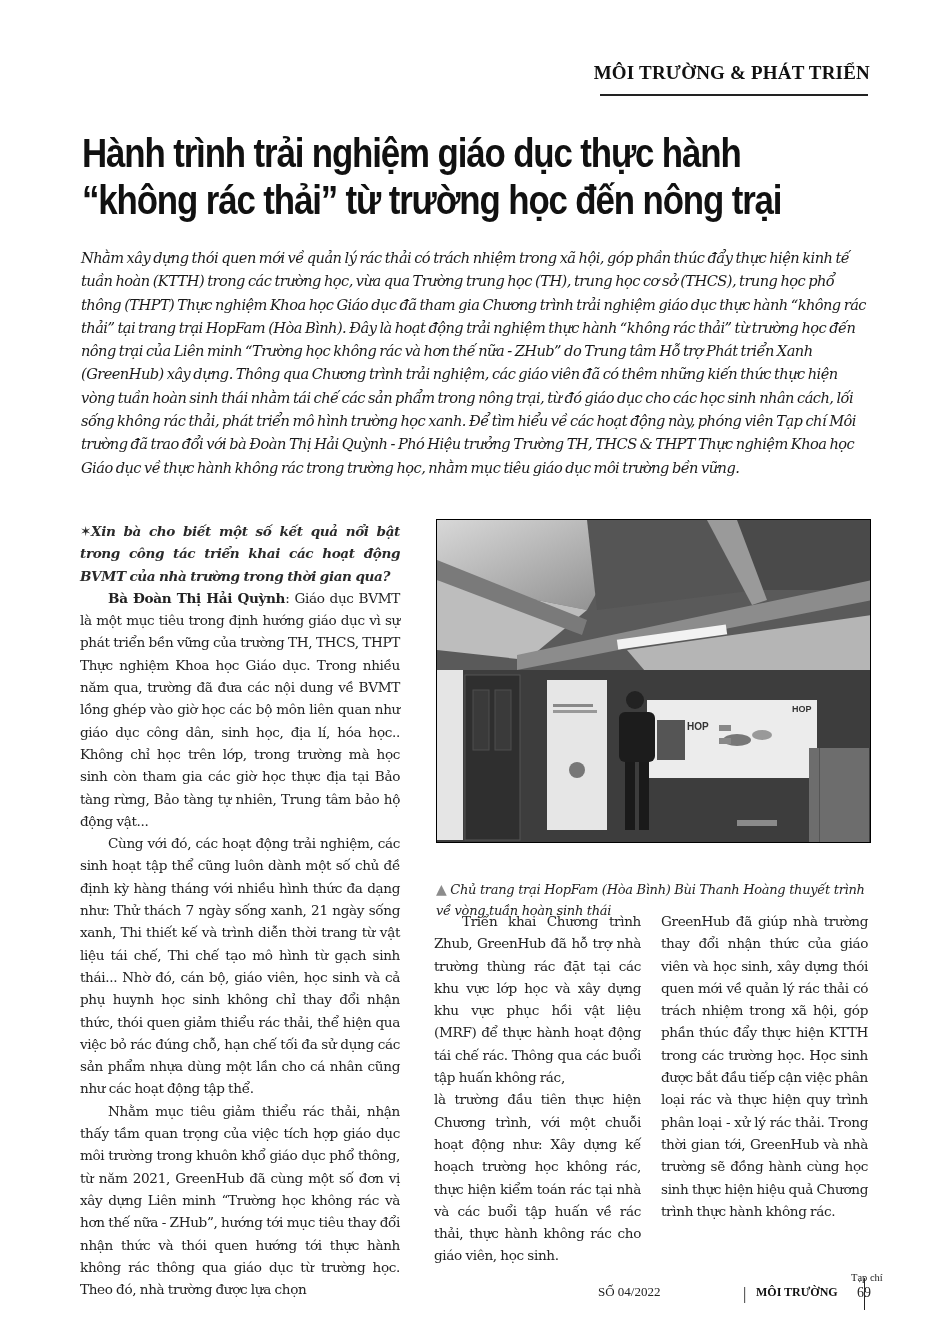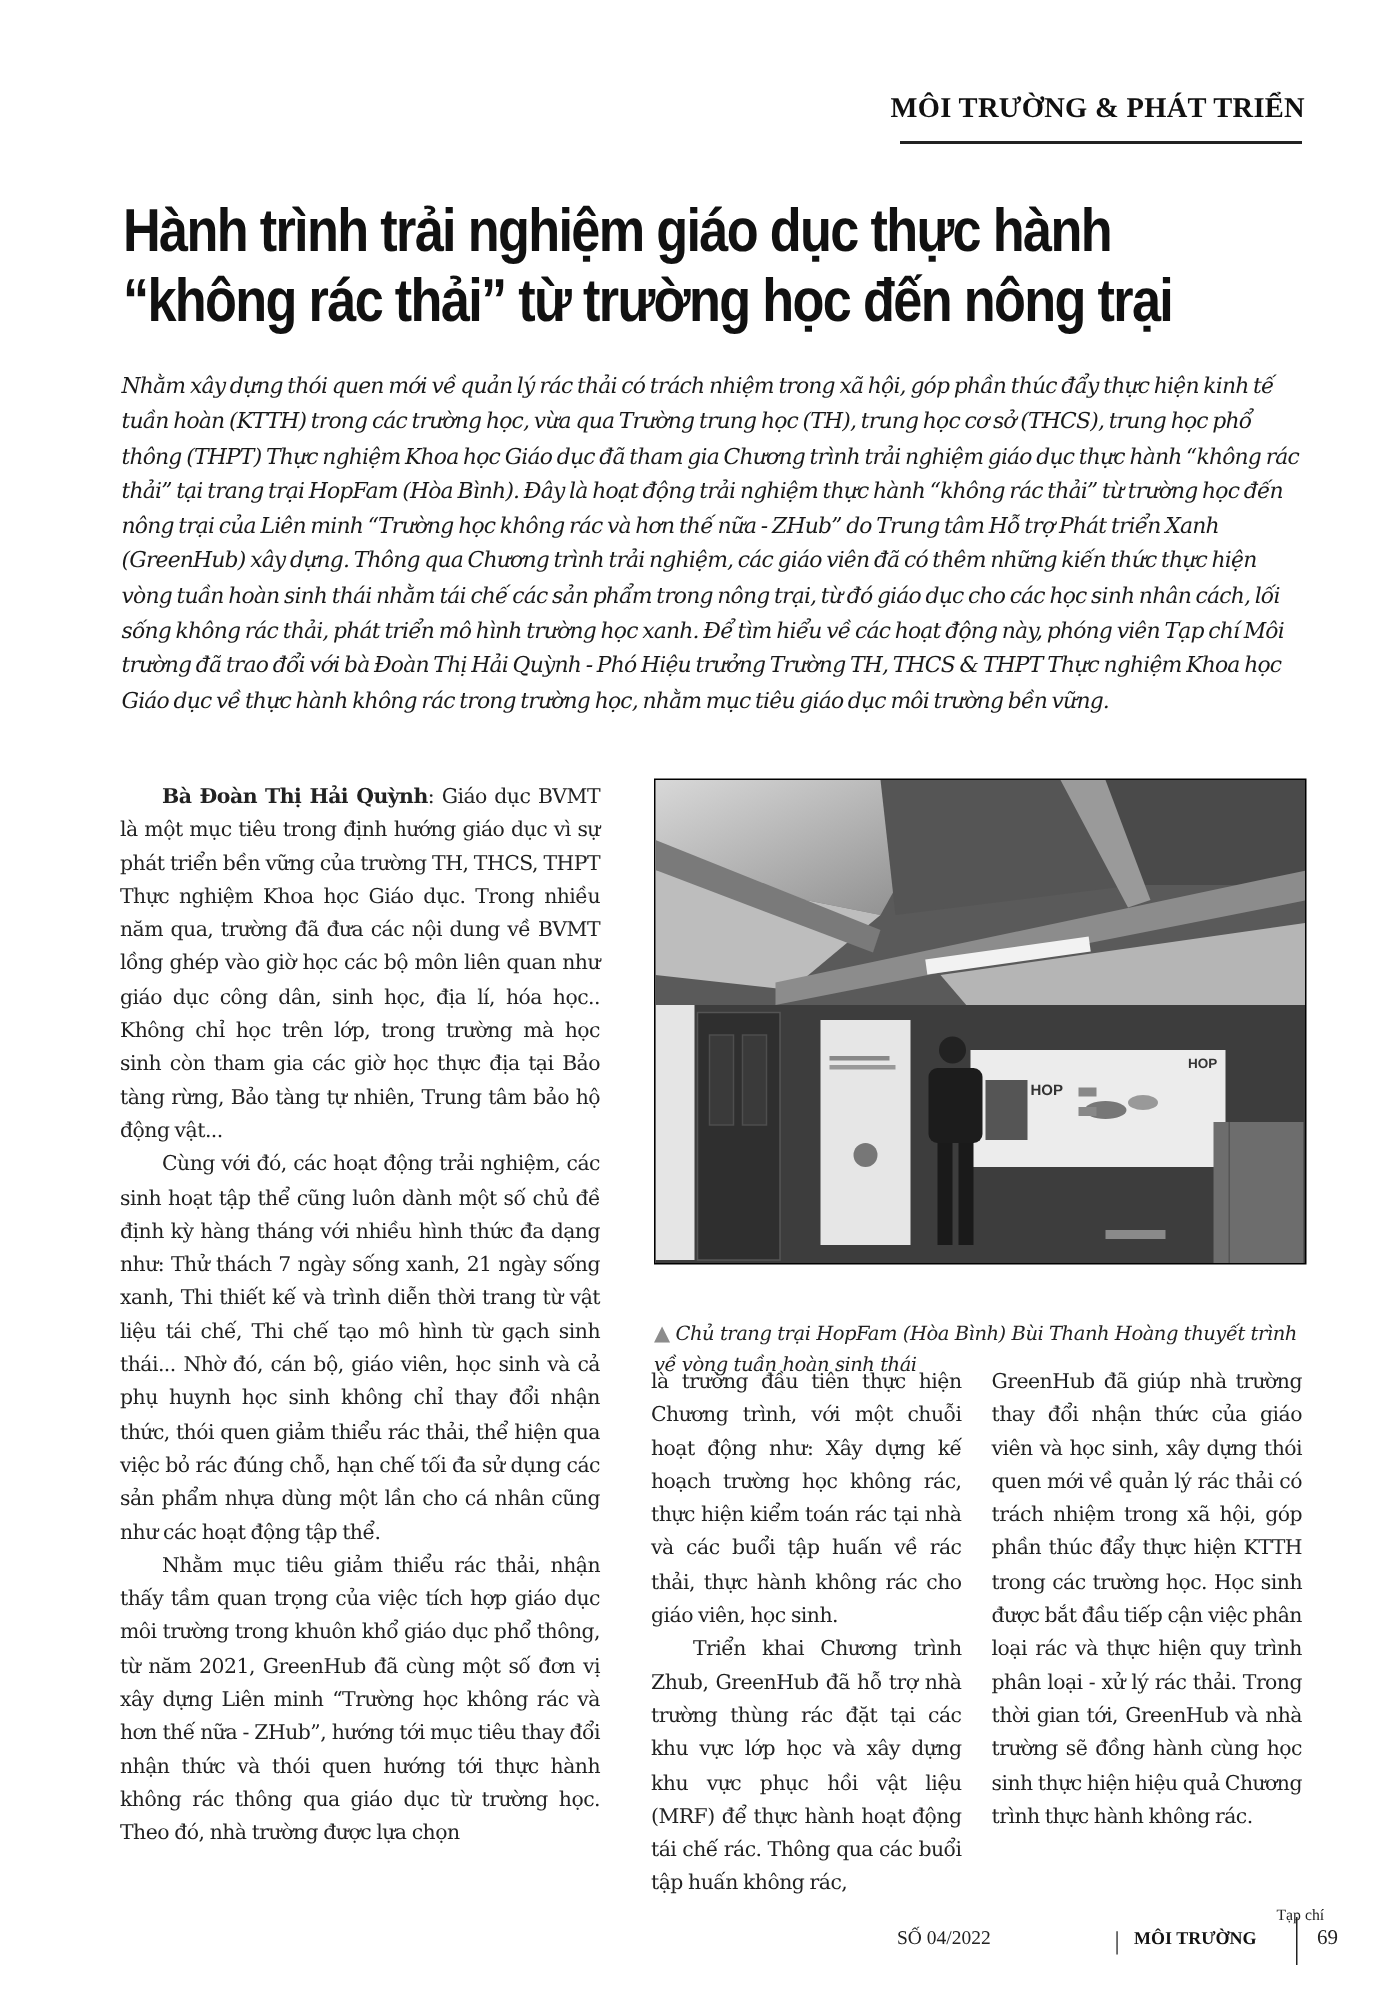--- a/index.html
+++ b/index.html
@@ -87,38 +87,39 @@
       font-family: "Liberation Serif", serif; font-size: 10.5px; color: #222; margin-left: 19px;
     }
     .footer .mag {
       position: absolute; left: 196px; top: 15px;
       font-family: "Liberation Serif", serif; font-weight: bold; font-size: 12px; color: #111;
     }
     .footer .vrule {
       position: absolute; left: 304px; top: 8px; width: 1px; height: 32px; background: #222;
     }
     .footer .page {
-      position: absolute; left: 318px; top: 15px;
+      position: absolute; left: 297px; top: 15px;
       font-family: "Liberation Serif", serif; font-size: 14px; color: #222;
     }
   </style>
 </head>
 <body>
 
 <div class="section-header">MÔI TRƯỜNG &amp; PHÁT TRIỂN</div>
 <div class="section-rule"></div>
 
 <div class="headline">
   <div>Hành trình trải nghiệm giáo dục thực hành</div>
   <div>“không rác thải” từ trường học đến nông trại</div>
 </div>
 
 <p class="lead">Nhằm xây dựng thói quen mới về quản lý rác thải có trách nhiệm trong xã hội, góp phần thúc đẩy thực hiện kinh tế tuần hoàn (KTTH) trong các trường học, vừa qua Trường trung học (TH), trung học cơ sở (THCS), trung học phổ thông (THPT) Thực nghiệm Khoa học Giáo dục đã tham gia Chương trình trải nghiệm giáo dục thực hành “không rác thải” tại trang trại HopFam (Hòa Bình). Đây là hoạt động trải nghiệm thực hành “không rác thải” từ trường học đến nông trại của Liên minh “Trường học không rác và hơn thế nữa - ZHub” do Trung tâm Hỗ trợ Phát triển Xanh (GreenHub) xây dựng. Thông qua Chương trình trải nghiệm, các giáo viên đã có thêm những kiến thức thực hiện vòng tuần hoàn sinh thái nhằm tái chế các sản phẩm trong nông trại, từ đó giáo dục cho các học sinh nhân cách, lối sống không rác thải, phát triển mô hình trường học xanh. Để tìm hiểu về các hoạt động này, phóng viên Tạp chí Môi trường đã trao đổi với bà Đoàn Thị Hải Quỳnh - Phó Hiệu trưởng Trường TH, THCS &amp; THPT Thực nghiệm Khoa học Giáo dục về thực hành không rác trong trường học, nhằm mục tiêu giáo dục môi trường bền vững.</p>
 
 <div class="col-left">
+  <p class="question"><span class="star">✶</span><span>Xin bà cho biết một số kết quả nổi bật trong công tác triển khai các hoạt động BVMT của nhà trường trong thời gian qua?</span></p>
   <p class="para"><span class="speaker">Bà Đoàn Thị Hải Quỳnh</span><span>: Giáo dục BVMT là một mục tiêu trong định hướng giáo dục vì sự phát triển bền vững của trường TH, THCS, THPT Thực nghiệm Khoa học Giáo dục. Trong nhiều năm qua, trường đã đưa các nội dung về BVMT lồng ghép vào giờ học các bộ môn liên quan như giáo dục công dân, sinh học, địa lí, hóa học.. Không chỉ học trên lớp, trong trường mà học sinh còn tham gia các giờ học thực địa tại Bảo tàng rừng, Bảo tàng tự nhiên, Trung tâm bảo hộ động vật...</span></p>
   <p class="para">Cùng với đó, các hoạt động trải nghiệm, các sinh hoạt tập thể cũng luôn dành một số chủ đề định kỳ hàng tháng với nhiều hình thức đa dạng như: Thử thách 7 ngày sống xanh, 21 ngày sống xanh, Thi thiết kế và trình diễn thời trang từ vật liệu tái chế, Thi chế tạo mô hình từ gạch sinh thái... Nhờ đó, cán bộ, giáo viên, học sinh và cả phụ huynh học sinh không chỉ thay đổi nhận thức, thói quen giảm thiểu rác thải, thể hiện qua việc bỏ rác đúng chỗ, hạn chế tối đa sử dụng các sản phẩm nhựa dùng một lần cho cá nhân cũng như các hoạt động tập thể.</p>
   <p class="para">Nhằm mục tiêu giảm thiểu rác thải, nhận thấy tầm quan trọng của việc tích hợp giáo dục môi trường trong khuôn khổ giáo dục phổ thông, từ năm 2021, GreenHub đã cùng một số đơn vị xây dựng Liên minh “Trường học không rác và hơn thế nữa - ZHub”, hướng tới mục tiêu thay đổi nhận thức và thói quen hướng tới thực hành không rác thông qua giáo dục từ trường học. Theo đó, nhà trường được lựa chọn</p>
 </div>
 
 <div class="photo-frame">
   <svg width="435" height="324" viewBox="0 0 435 324">
     <defs>
       <linearGradient id="roof" x1="0" y1="0" x2="1" y2="1">
         <stop offset="0" stop-color="#d8d8d8"></stop>
@@ -173,22 +174,22 @@
     <rect x="300" y="300" width="40" height="6" fill="#8a8a8a"></rect>
   </svg>
 </div>
 
 <div class="caption">
   <span class="tri">▲</span>
   <span>Chủ trang trại HopFam (Hòa Bình) Bùi Thanh Hoàng thuyết trình về vòng tuần hoàn sinh thái</span>
 </div>
 
 <div class="col-mid">
+  <p class="para">Triển khai Chương trình Zhub, GreenHub đã hỗ trợ nhà trường thùng rác đặt tại các khu vực lớp học và xây dựng khu vực phục hồi vật liệu (MRF) để thực hành hoạt động tái chế rác. Thông qua các buổi tập huấn không rác,</p>
   <p class="para noindent">là trường đầu tiên thực hiện Chương trình, với một chuỗi hoạt động như: Xây dựng kế hoạch trường học không rác, thực hiện kiểm toán rác tại nhà và các buổi tập huấn về rác thải, thực hành không rác cho giáo viên, học sinh.</p>
-  <p class="para">Triển khai Chương trình Zhub, GreenHub đã hỗ trợ nhà trường thùng rác đặt tại các khu vực lớp học và xây dựng khu vực phục hồi vật liệu (MRF) để thực hành hoạt động tái chế rác. Thông qua các buổi tập huấn không rác,</p>
 </div>
 
 <div class="col-right">
   <p class="para noindent">GreenHub đã giúp nhà trường thay đổi nhận thức của giáo viên và học sinh, xây dựng thói quen mới về quản lý rác thải có trách nhiệm trong xã hội, góp phần thúc đẩy thực hiện KTTH trong các trường học. Học sinh được bắt đầu tiếp cận việc phân loại rác và thực hiện quy trình phân loại - xử lý rác thải. Trong thời gian tới, GreenHub và nhà trường sẽ đồng hành cùng học sinh thực hiện hiệu quả Chương trình thực hành không rác.</p>
 </div>
 
 <div class="footer">
   <span class="issue">SỐ 04/2022</span>
   <span class="sep1">|</span>
   <span class="tapchi">Tạp chí</span>

